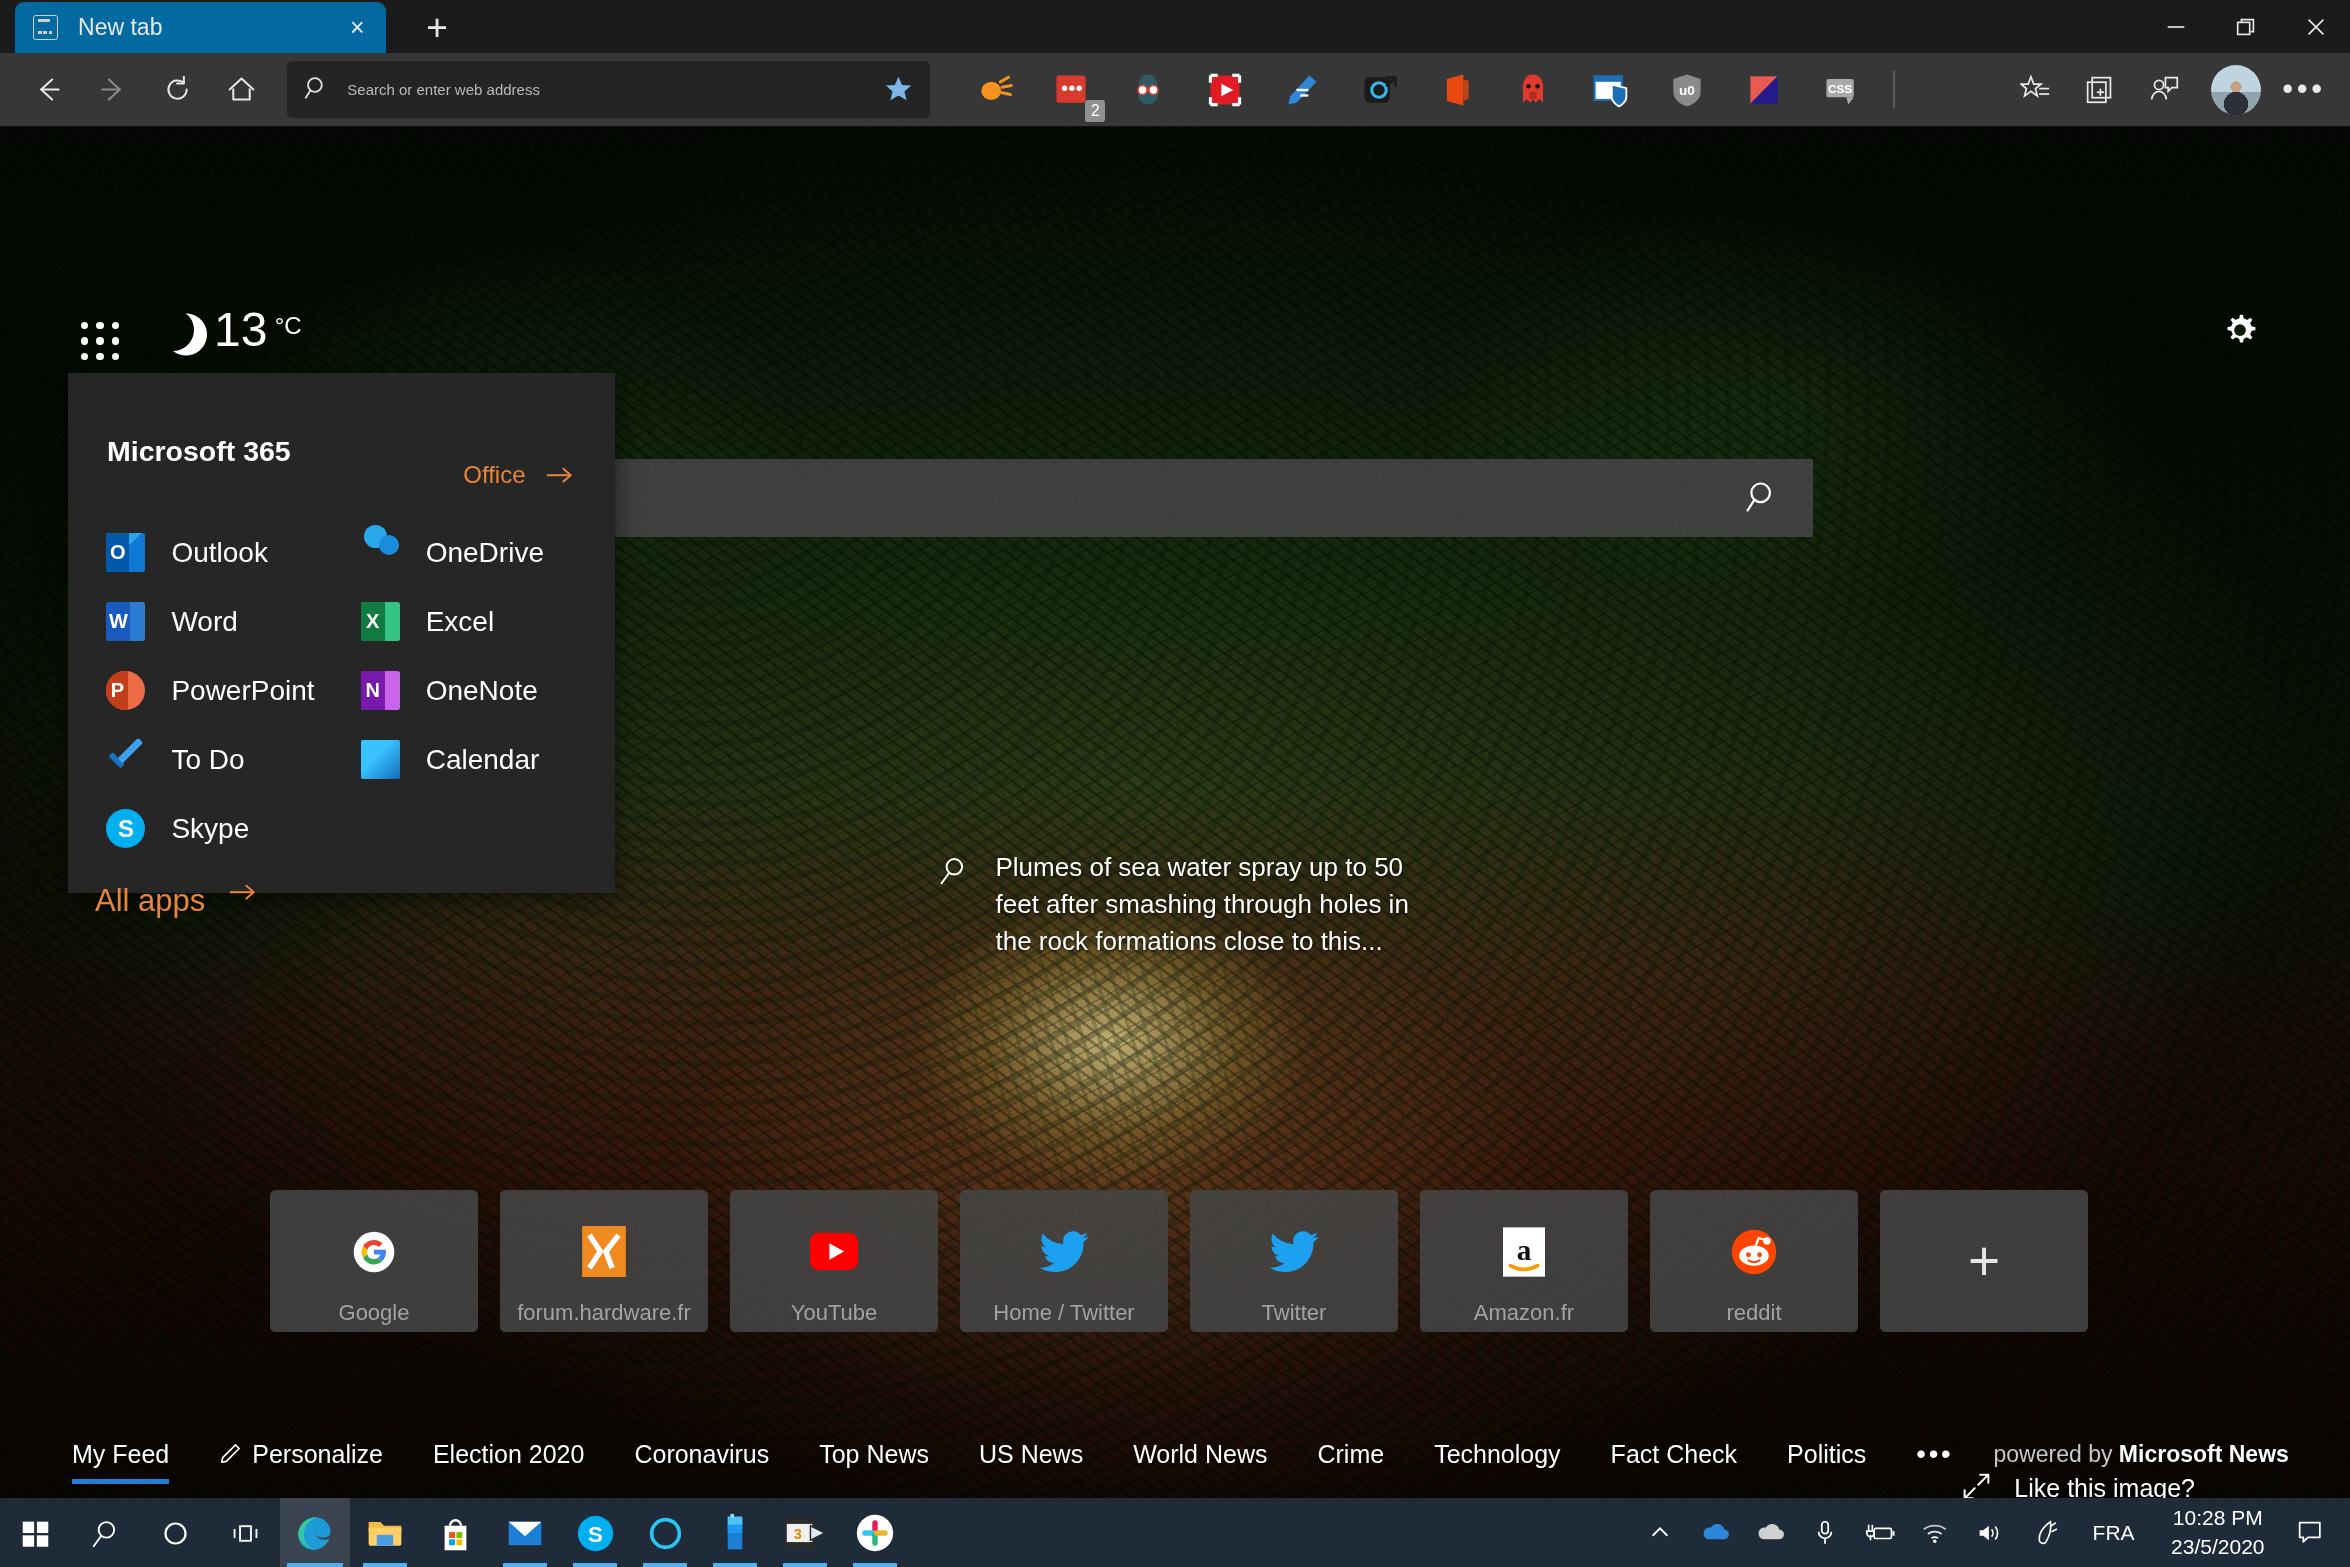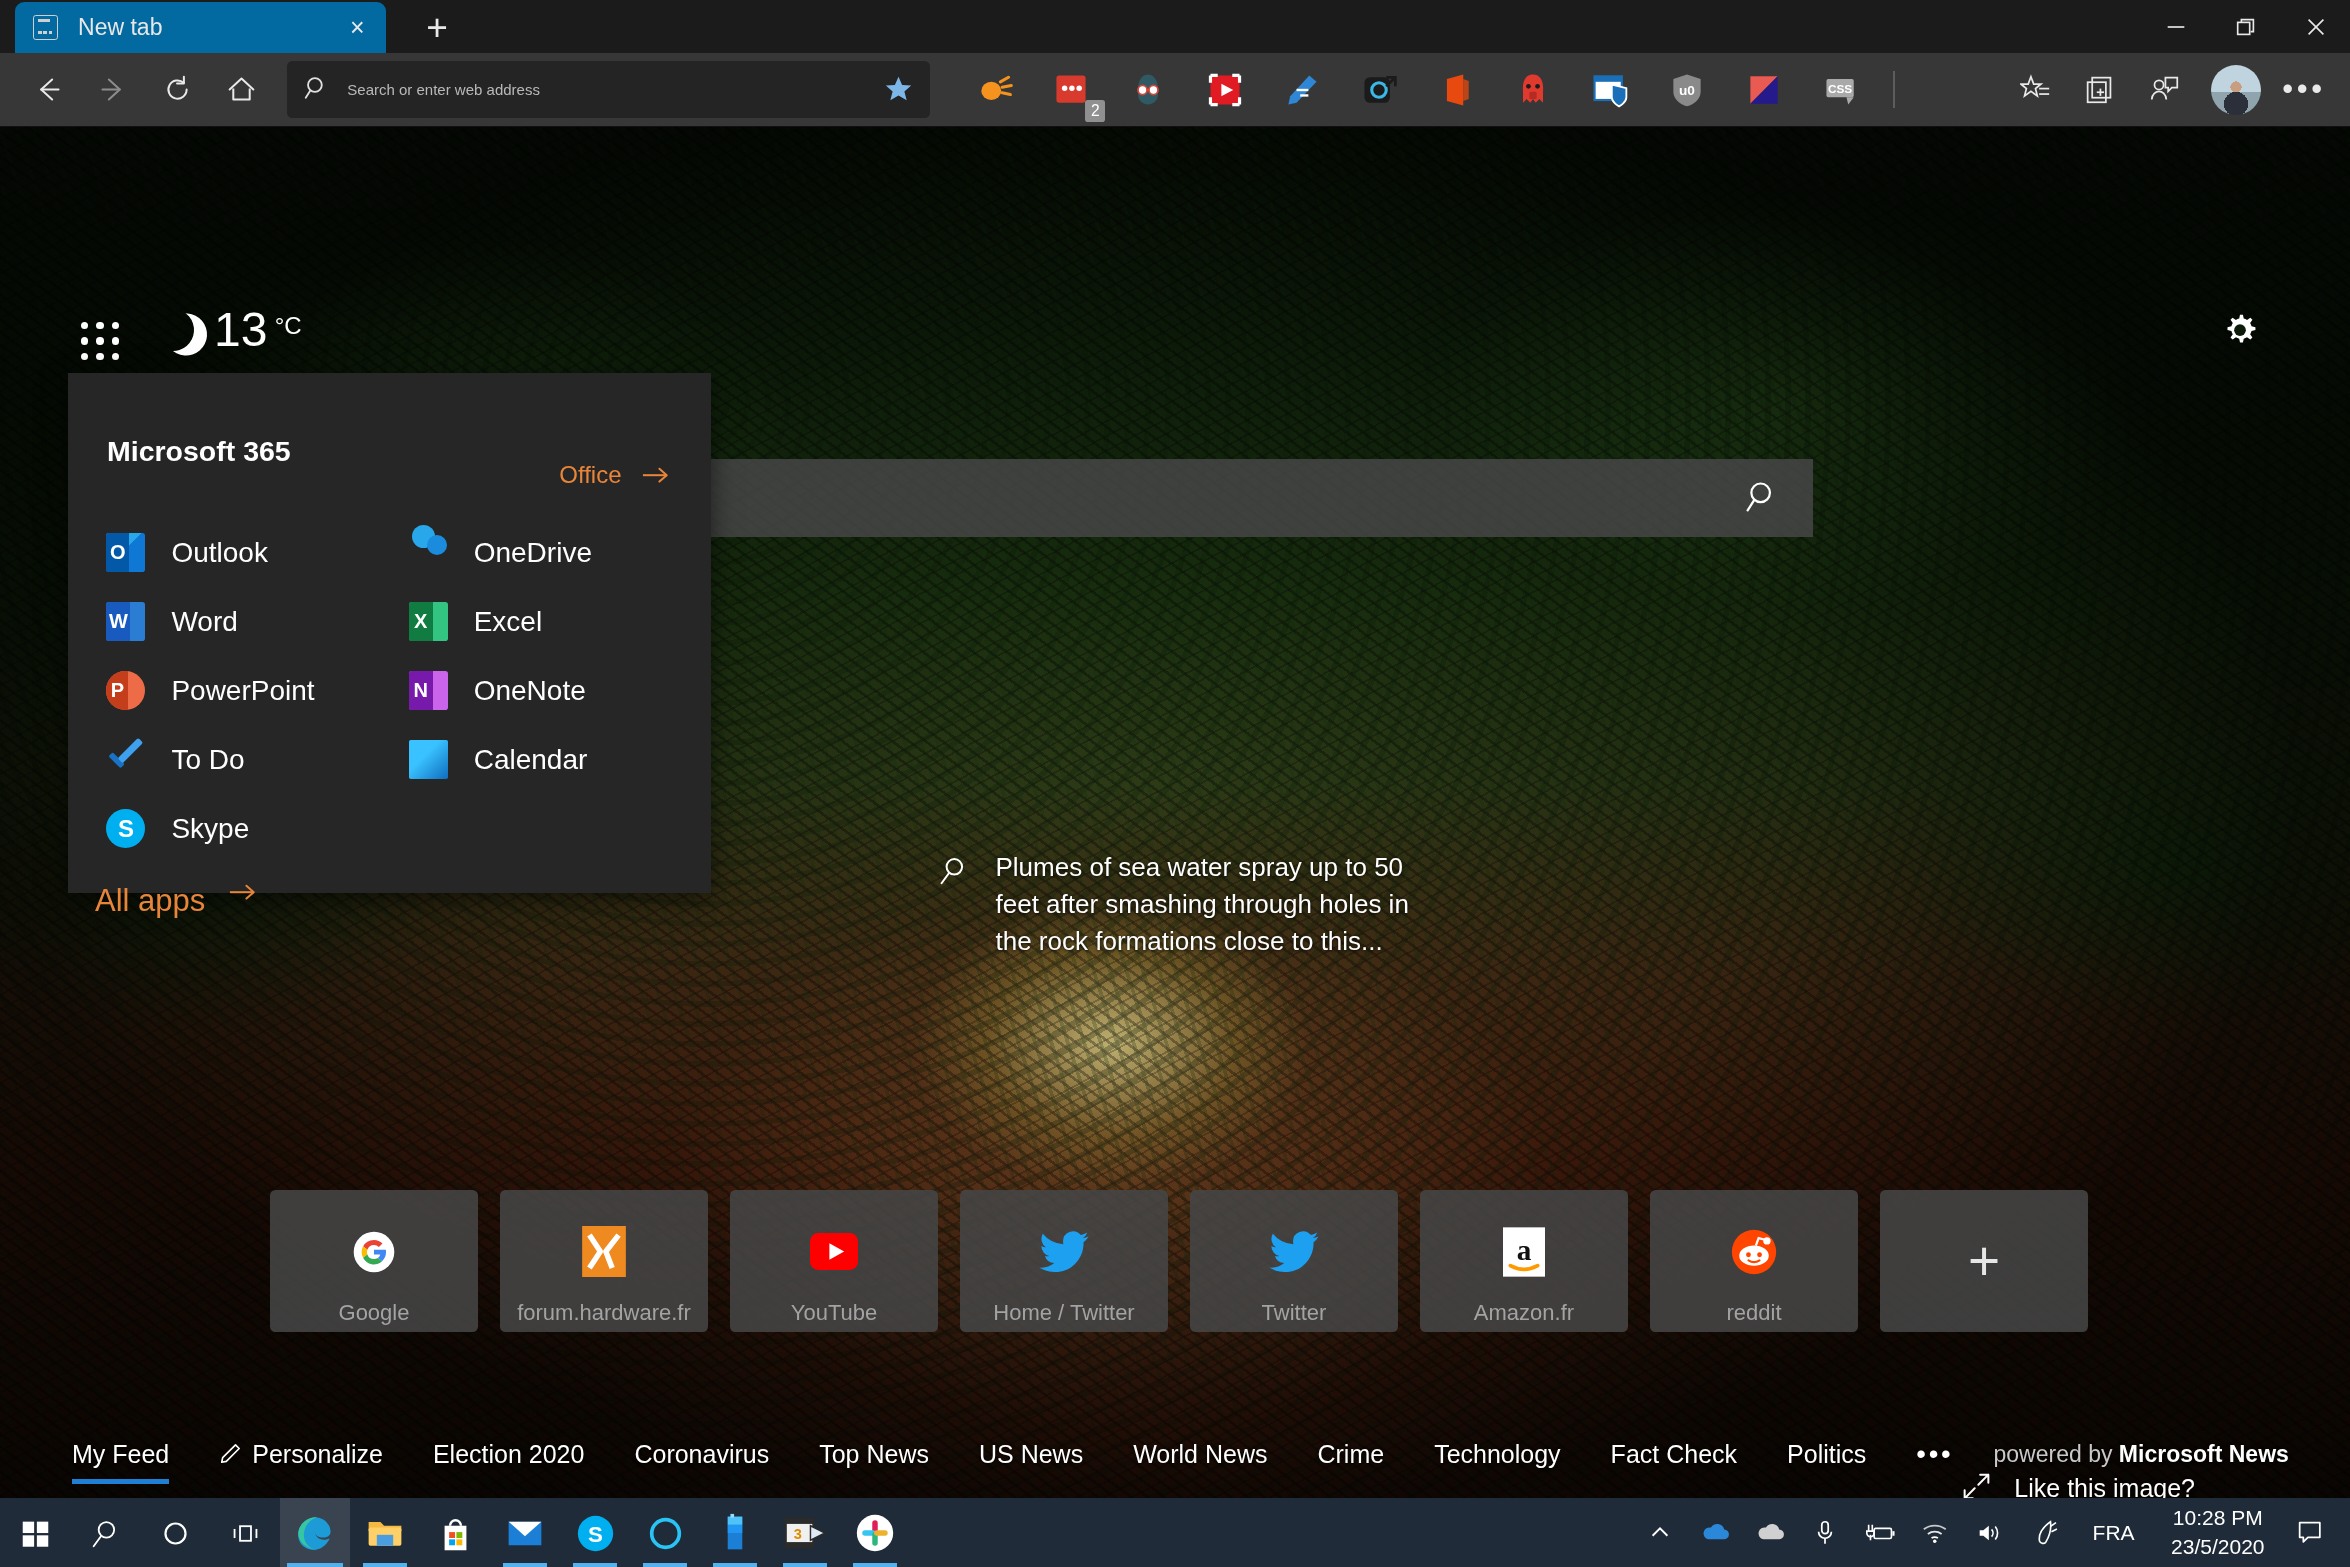--- a/index.html
+++ b/index.html
@@ -193,21 +193,21 @@
   .news-item .pen{margin-right:11px;display:flex;}
   .news-item.more{font-size:27.5px;letter-spacing:2.8px;line-height:.5;margin-right:40px;}
   .news-powered{
     margin-left:auto;margin-right:73px;color:#c9c9c9;font-size:23px;white-space:nowrap;
     text-shadow:0 0.9px 3.7px rgba(0,0,0,.85);
   }
   .news-powered b{color:#fff;font-weight:700;}
 
   
   .m365{
-    position:absolute;left:68px;top:246px;width:643px;height:520px;
+    position:absolute;left:68px;top:246px;width:547px;height:520px;
     background:#262626;box-shadow:0 5.5px 24px rgba(0,0,0,.55);
     z-index:40;
   }
   .m365 .m-head{
     display:flex;align-items:center;justify-content:space-between;
     padding:40px 42px 0 39px;
   }
   .m365 .m-title{color:#fff;font-size:28.5px;font-weight:700;}
   .m365 .m-office{display:flex;align-items:center;color:#e8853a;font-size:24px;margin-top:48px;}
   .m365 .m-office .arw{margin-left:20px;display:flex;}

